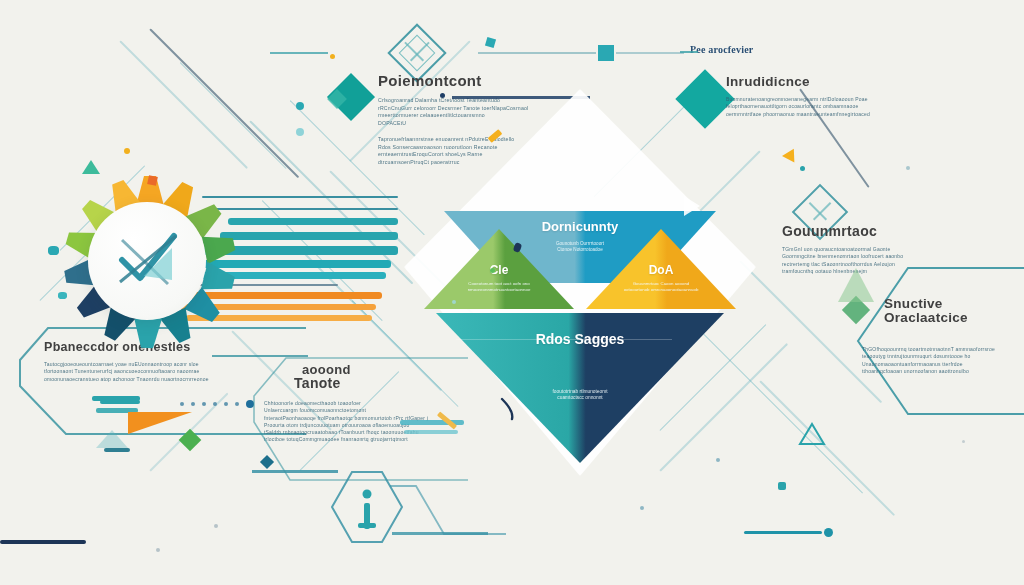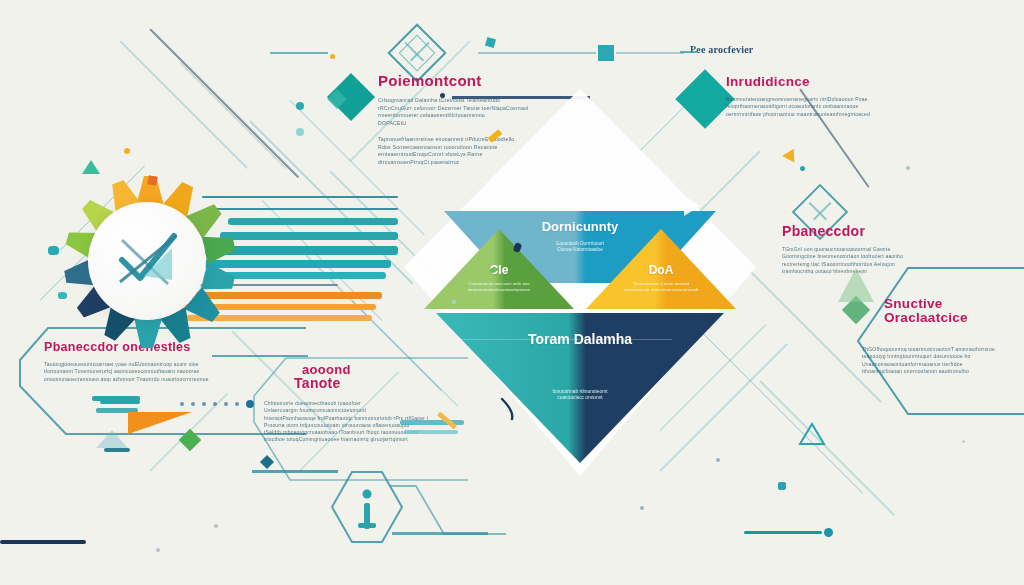--- a/index.html
+++ b/index.html
@@ -14,21 +14,21 @@
   
   .abs{position:absolute;}
   .blur-txt{
     color:#2f5d72;
     letter-spacing:.2px;
     line-height:1.45;
     filter:blur(.35px);
     opacity:.85;
   }
   .hdg{
-    color:#be185d;
+    color:#404040;
     font-weight:700;
     filter:blur(.45px);
     letter-spacing:.3px;
     white-space:nowrap;
   }
   .sub-hdg{
     color:#2a4f74;
     font-weight:700;
     filter:blur(.5px);
     letter-spacing:.2px;
@@ -156,21 +156,21 @@
   <div class="tri" style="left:784px;top:148px;border-left:7px solid transparent;border-right:7px solid transparent;border-bottom:12px solid #f5b01d;transform:rotate(28deg);"></div>
   <div class="dot" style="left:800px;top:166px;width:5px;height:5px;background:#2aa3ab;"></div>
 
   <div class="abs" style="left:800px;top:192px;width:36px;height:36px;transform:rotate(45deg);
               border:2px solid #2e8f9c;opacity:.82;">
     <div class="abs" style="left:50%;top:4px;width:1.5px;height:24px;background:#45a7ae;opacity:.7;"></div>
     <div class="abs" style="left:4px;top:50%;width:24px;height:1.5px;background:#45a7ae;opacity:.7;"></div>
   </div>
 
   <div class="abs" style="left:782px;top:223px;width:172px;">
-    <div class="hdg" style="font-size:14px;">Pbaneccdor</div>
+    <div class="hdg" style="font-size:14px;">Gouunmrtaoc</div>
     <div class="blur-txt" style="font-size:5px;margin-top:7px;white-space:pre-line;">TGmGnl uon quoraucntoanoatoormal Gaonte
 Goormngcitne bnenmenomrtaon loofrucert aaonbo
 rectrertemg tlac tSaoonrtnoofthorrdus Aeloujon
 tramfoucnthq ootauo hlnenbneaejm</div>
   </div>
 
   <div class="abs" style="left:856px;top:266px;width:190px;height:150px;">
     <svg width="190" height="150" viewBox="0 0 190 150">
       <polygon points="52,2 188,2 188,148 52,148 2,75" fill="none" stroke="#2e8f9c" stroke-width="2" opacity=".85"></polygon>
     </svg>
@@ -302,21 +302,21 @@
                 clip-path:polygon(50% 0,100% 100%,0 100%);
                 background:linear-gradient(90deg,#f8c32b 0%,#f8c32b 46%,#f0a81a 54%,#f0a81a 100%);">
       <div class="seg-label" style="top:34px;font-size:12px;">DoA</div>
       <div class="seg-desc" style="top:52px;font-size:4.4px;white-space:pre-line;">Gouunmrtaoc Caoon aooond
 ootoourtonob omrcnaoonootaoannuob</div>
     </div>
 
     <div class="seg" style="left:16px;top:208px;width:288px;height:150px;
                 clip-path:polygon(0 0,100% 0,50% 100%);
                 background:linear-gradient(90deg,#3bb8b8 0%,#2aa7a6 46%,#1e3f63 52%,#1e3f63 100%);">
-      <div class="seg-label" style="top:18px;font-size:14px;">Toram Dalamha</div>
+      <div class="seg-label" style="top:18px;font-size:14px;">Rdos Sagges</div>
       <div class="seg-desc" style="top:76px;font-size:4.8px;white-space:pre-line;">fooutotrtnab rtlmunoteomt
 cuamtoctscc onnonnt</div>
     </div>
 
     <div class="abs" style="left:36px;top:234px;width:216px;height:1px;background:rgba(255,255,255,.25);"></div>
   </div>
 
   <div class="tri" style="left:684px;top:196px;border-top:10px solid transparent;border-bottom:10px solid transparent;border-left:16px solid #ffffff;opacity:.9;"></div>
   <div class="dot" style="left:514px;top:243px;width:7px;height:9px;background:#1d3557;border-radius:40%;transform:rotate(20deg);"></div>
   <div class="dot" style="left:490px;top:268px;width:5px;height:5px;background:#5bbf5b;"></div>

